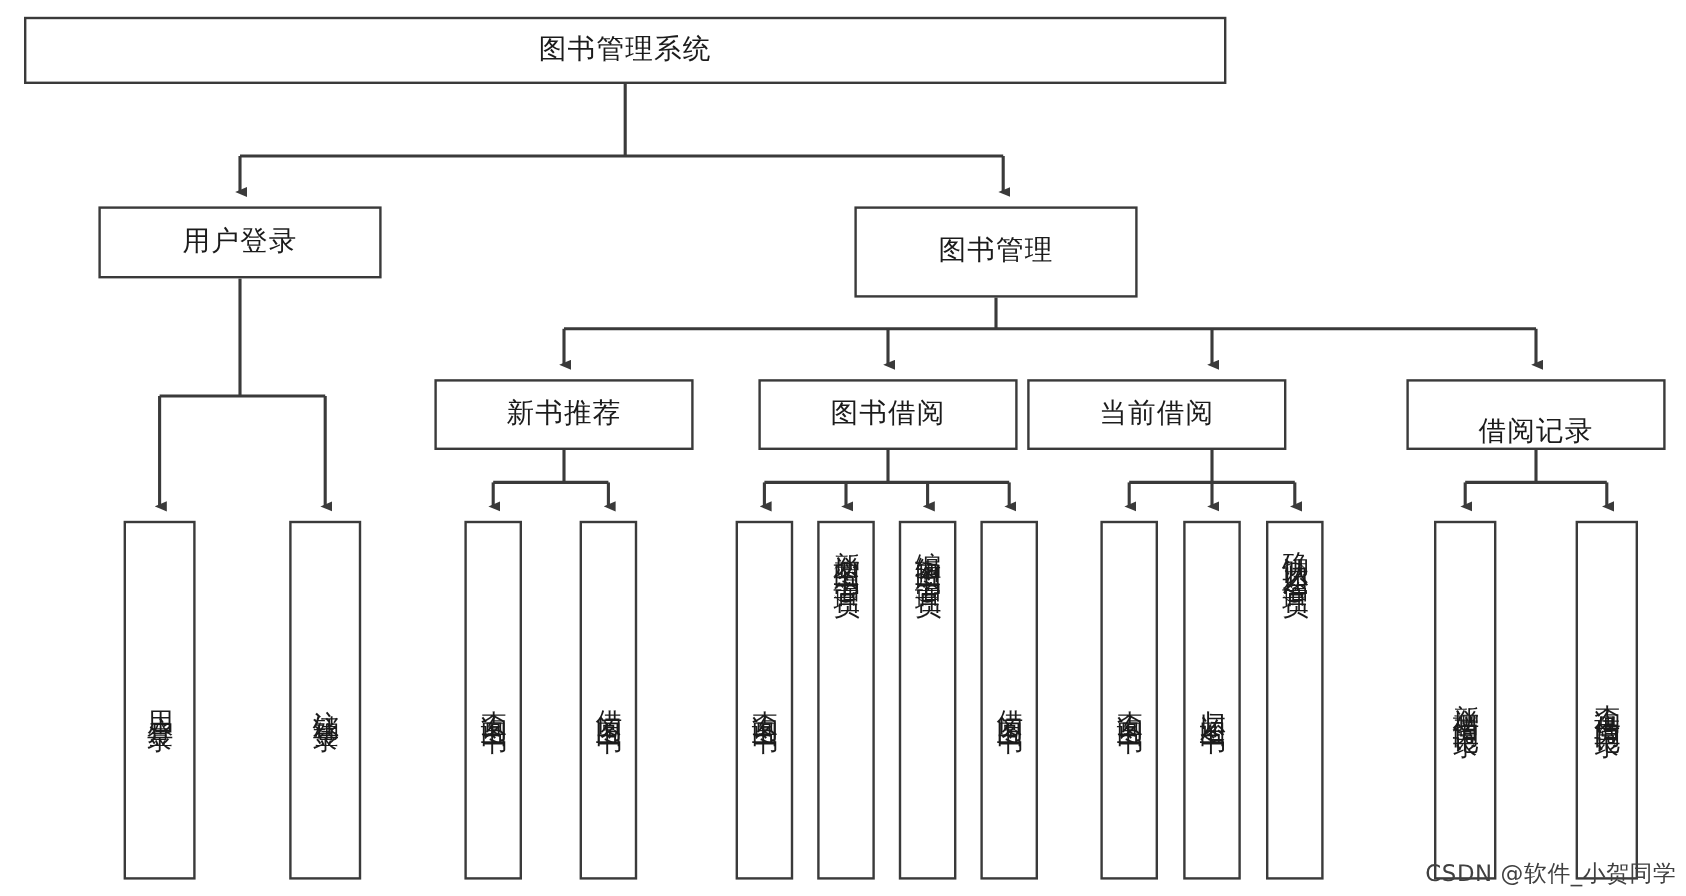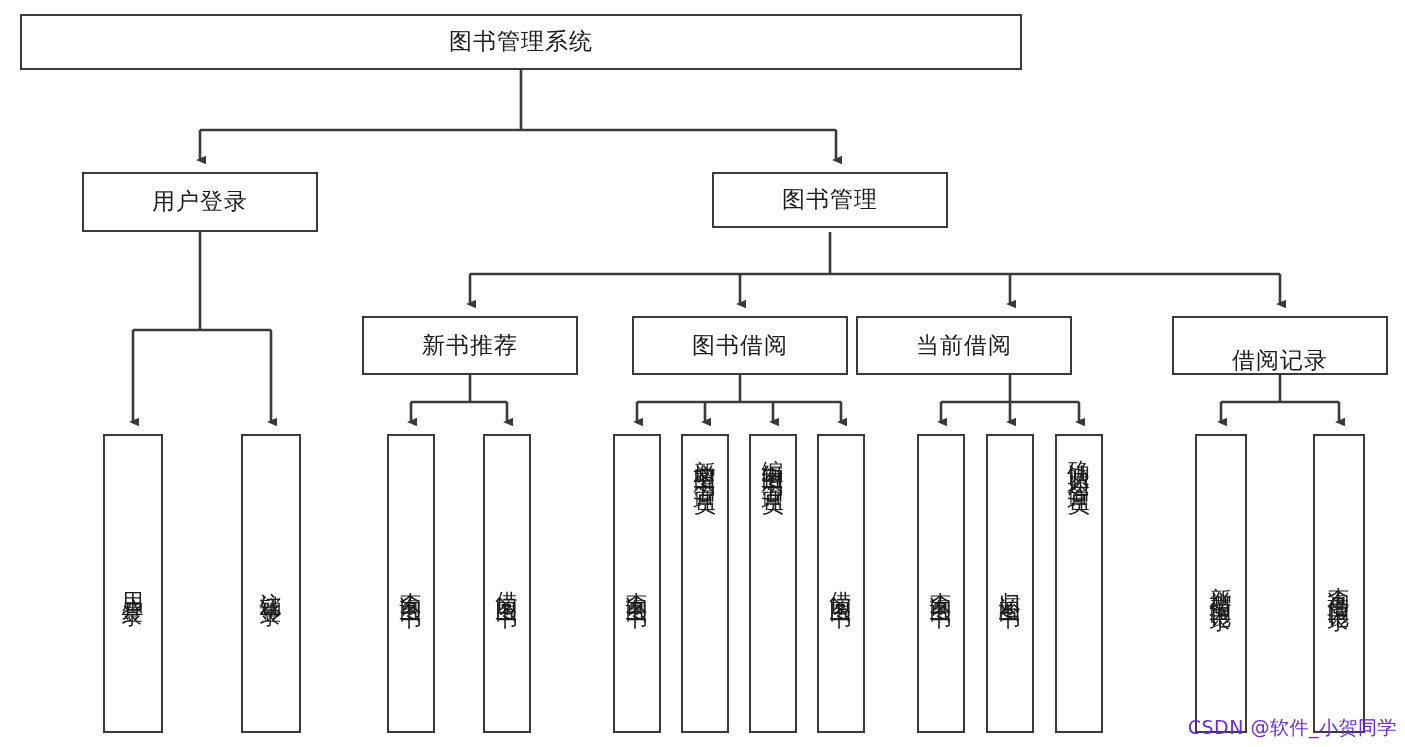--- a/index.html
+++ b/index.html
@@ -54,21 +54,21 @@
     width: 1405px;
     height: 747px;
     z-index: 1;
     pointer-events: none;
   }
   .watermark {
     position: absolute;
     right: 8px;
     bottom: 6px;
     font-size: 19px;
-    color: #6d28d9;
+    color: #404040;
     z-index: 5;
     white-space: nowrap;
     letter-spacing: 0.5px;
   }
 </style>
 </head>
 <body>
 
 <div id="canvas">
 
@@ -122,21 +122,21 @@
     </g>
   </svg>
 
   <div class="node horizontal" style="left:20px; top:14px; width:1002px; height:56px;">
     <span>图书管理系统</span>
   </div>
 
   <div class="node horizontal" style="left:82px; top:172px; width:236px; height:60px;">
     <span>用户登录</span>
   </div>
-  <div class="node horizontal" style="left:712px; top:172px; width:236px; height:56px;">
+  <div class="node horizontal" style="left:712px; top:172px; width:236px; height:76px;">
     <span>图书管理</span>
   </div>
 
   <div class="node horizontal" style="left:632px; top:316px; width:216px; height:59px;">
     <span>图书借阅</span>
   </div>
   <div class="node horizontal" style="left:362px; top:316px; width:216px; height:59px;">
     <span>新书推荐</span>
   </div>
   <div class="node horizontal" style="left:856px; top:316px; width:216px; height:59px;">

